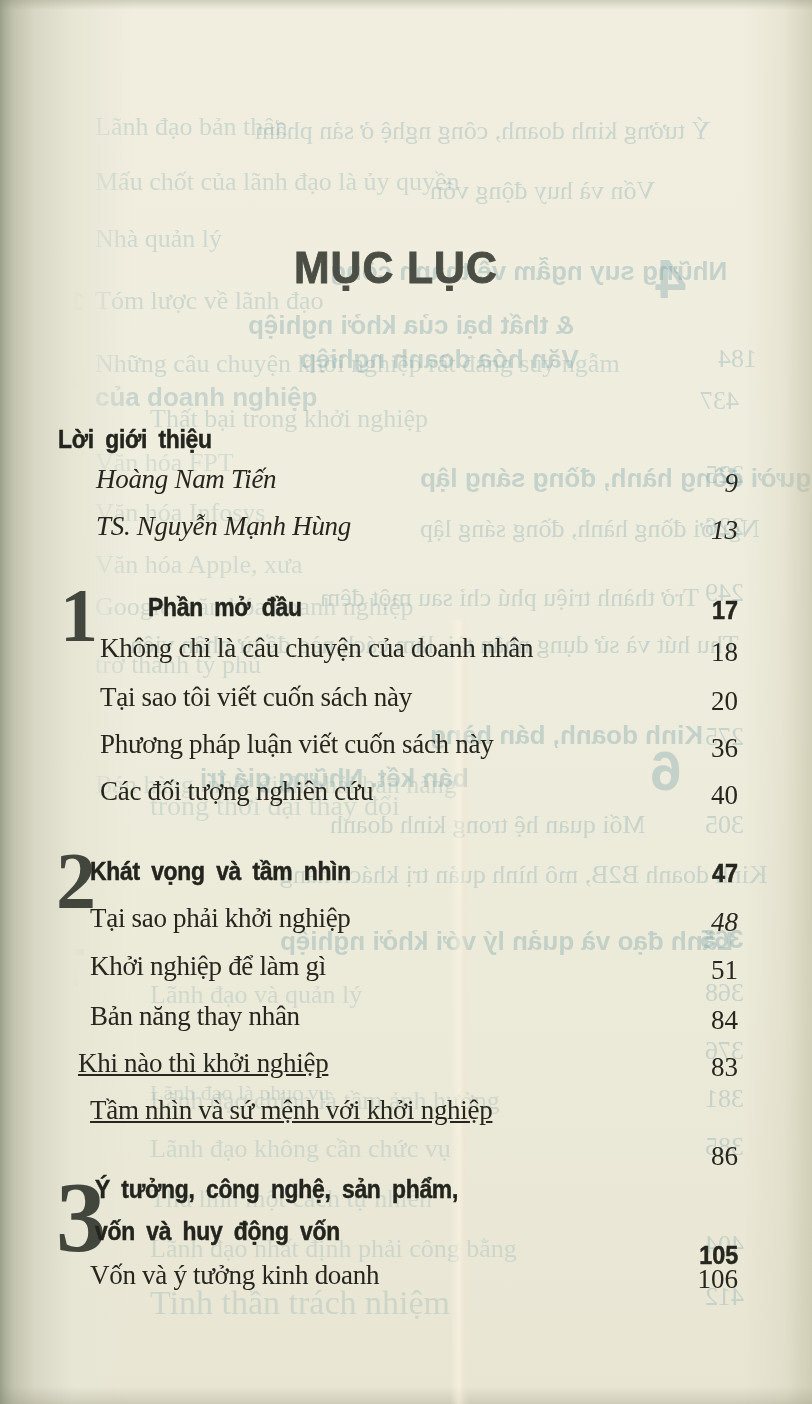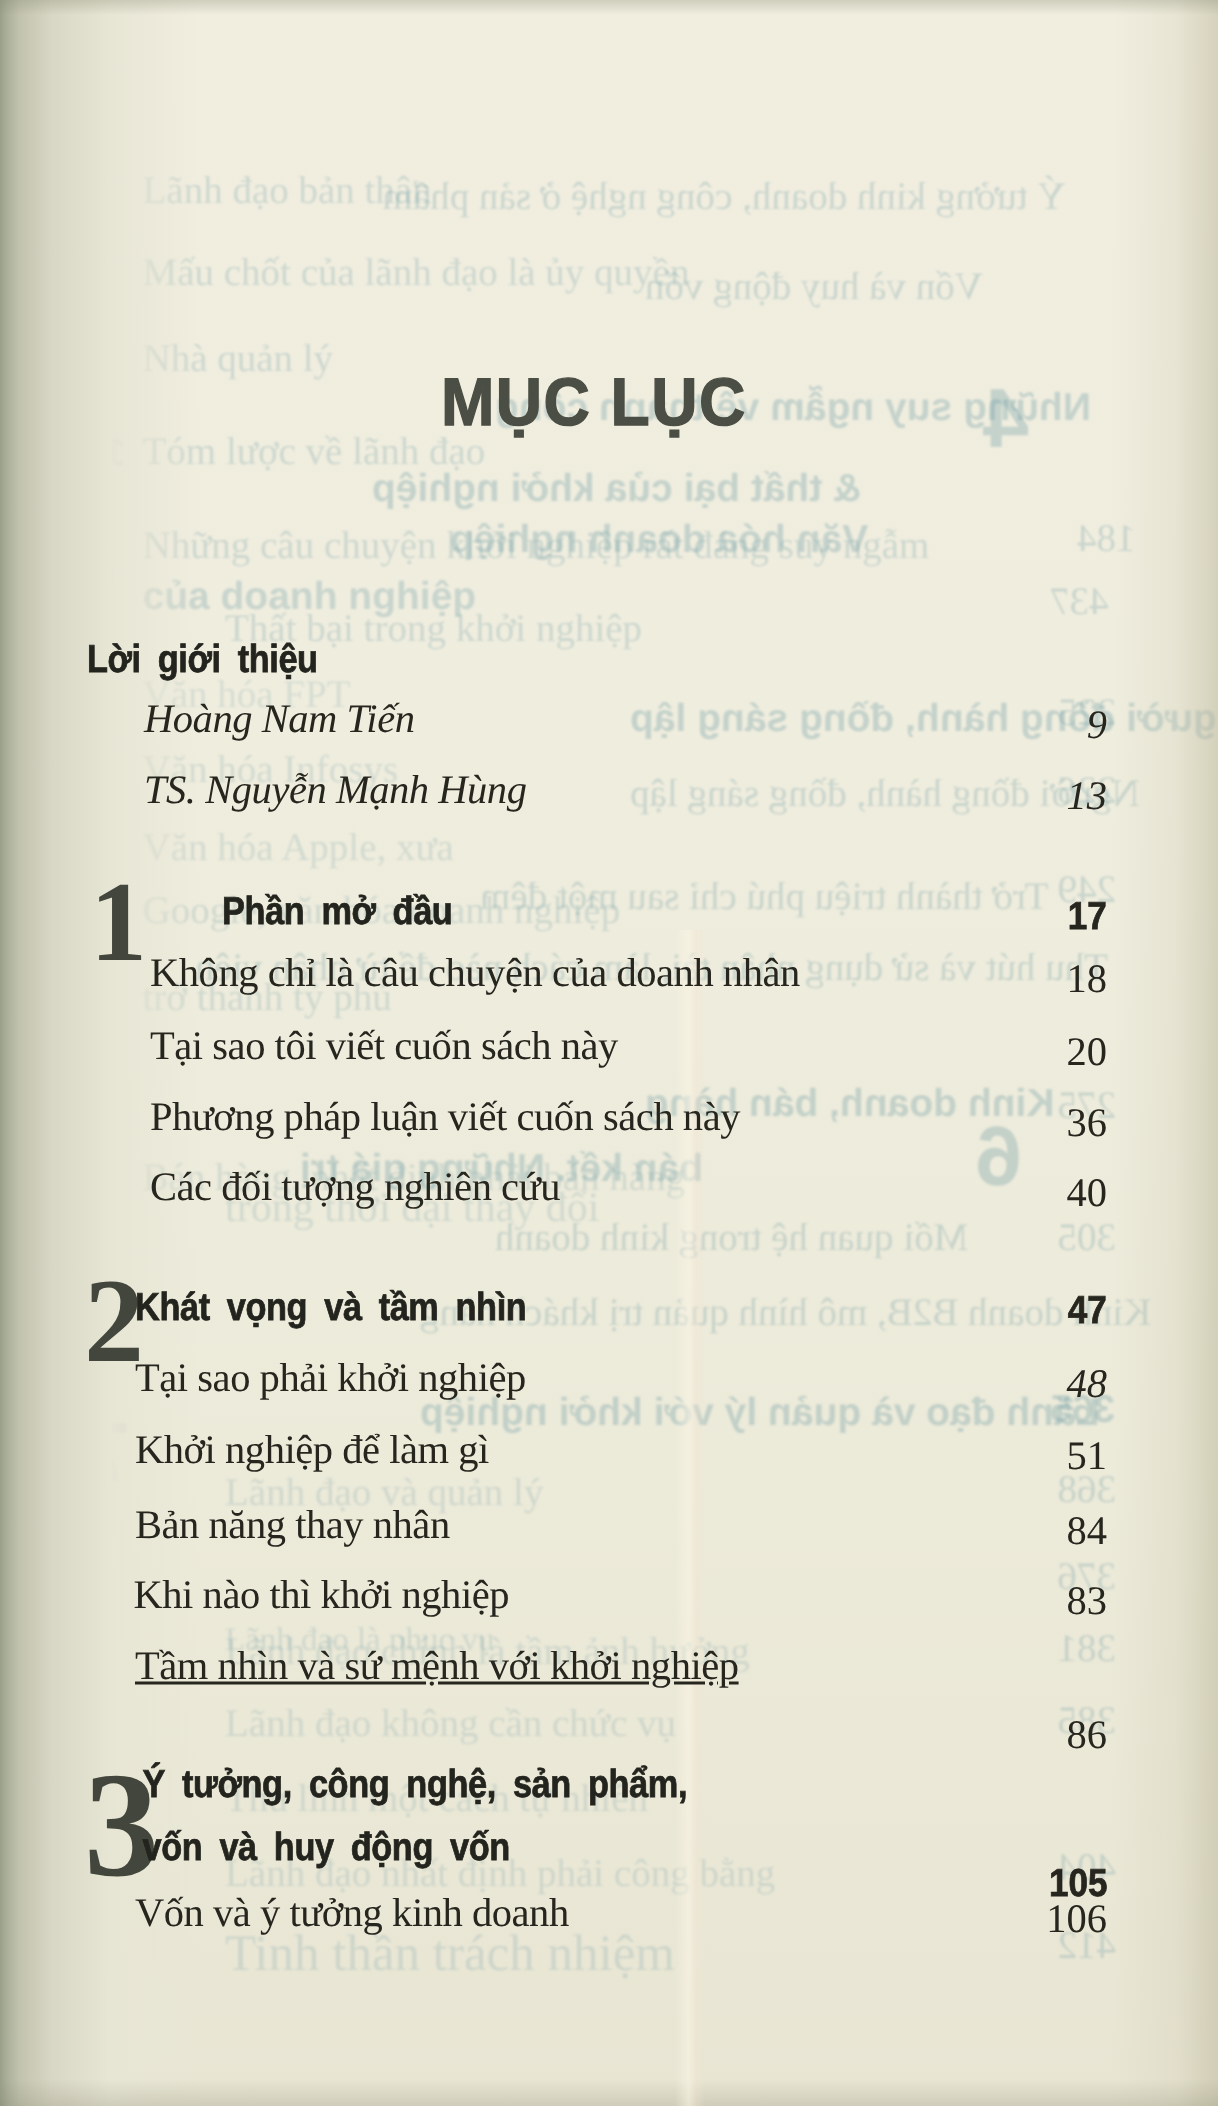--- a/index.html
+++ b/index.html
@@ -128,21 +128,21 @@
       <div class="abs pagenum" style="top: 780px;">40</div>
       <div class="abs chapnum" style="left: 56px; top: 850px; font-size: 80px;">2</div>
       <div class="abs row-head" style="left: 90px; top: 856px;">Khát vọng và tầm nhìn</div>
       <div class="abs pagenum boldnum" style="top: 858px;">47</div>
       <div class="abs row-text" style="left: 90px; top: 903px;">Tại sao phải khởi nghiệp</div>
       <div class="abs pagenum" style="top: 907px; font-style: italic;">48</div>
       <div class="abs row-text" style="left: 90px; top: 951px;">Khởi nghiệp để làm gì</div>
       <div class="abs pagenum" style="top: 955px;">51</div>
       <div class="abs row-text" style="left: 90px; top: 1001px;">Bản năng thay nhân</div>
       <div class="abs pagenum" style="top: 1005px;">84</div>
-      <div class="abs row-text" style="left: 89px; top: 1048px;">Khi nào thì khởi nghiệp</div>
+      <div class="abs row-text" style="left: 78px; top: 1048px; text-decoration: underline;">Khi nào thì khởi nghiệp</div>
       <div class="abs pagenum" style="top: 1052px;">83</div>
       <div class="abs row-text" style="left: 90px; top: 1095px; text-decoration: underline;">Tầm nhìn và sứ mệnh với khởi nghiệp</div>
       <div class="abs pagenum" style="top: 1099px; margin-top: 42px;">86</div>
       <div class="abs chapnum" style="left: 56px; top: 1178px; font-size: 100px;">3</div>
       <div class="abs row-head" style="left: 95px; top: 1174px;">Ý tưởng, công nghệ, sản phẩm,</div>
       <div class="abs row-head" style="left: 95px; top: 1216px;">vốn và huy động vốn</div>
       <div class="abs pagenum boldnum" style="top: 1240px;">105</div>
       <div class="abs row-text" style="left: 90px; top: 1260px;">Vốn và ý tưởng kinh doanh</div>
       <div class="abs pagenum" style="top: 1264px;">106</div>
     </div>

